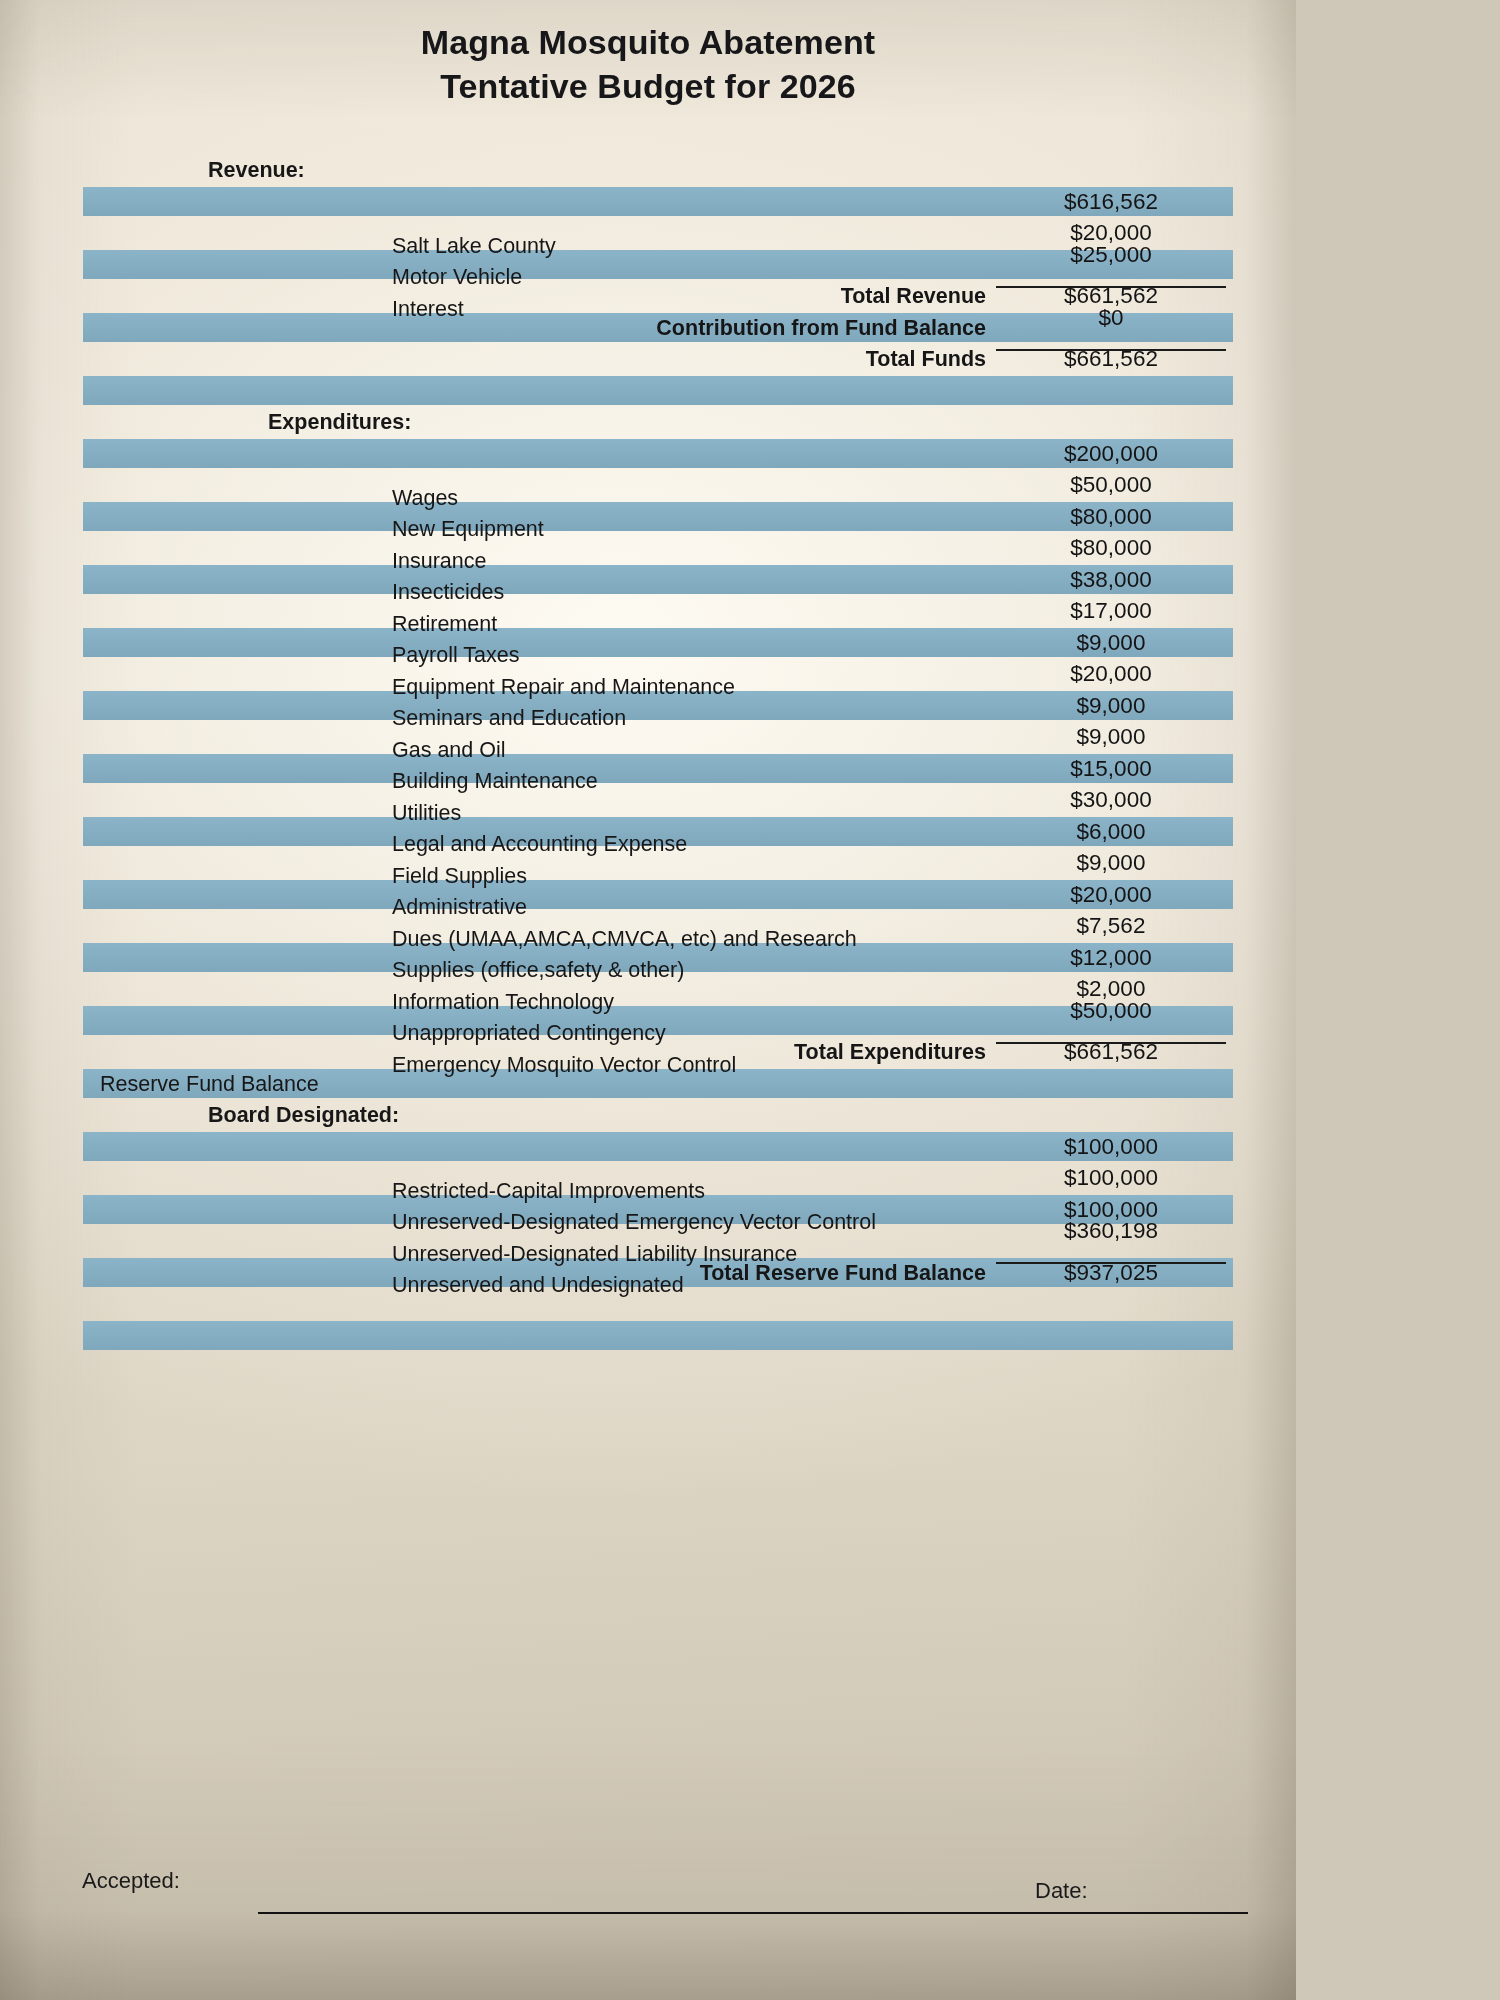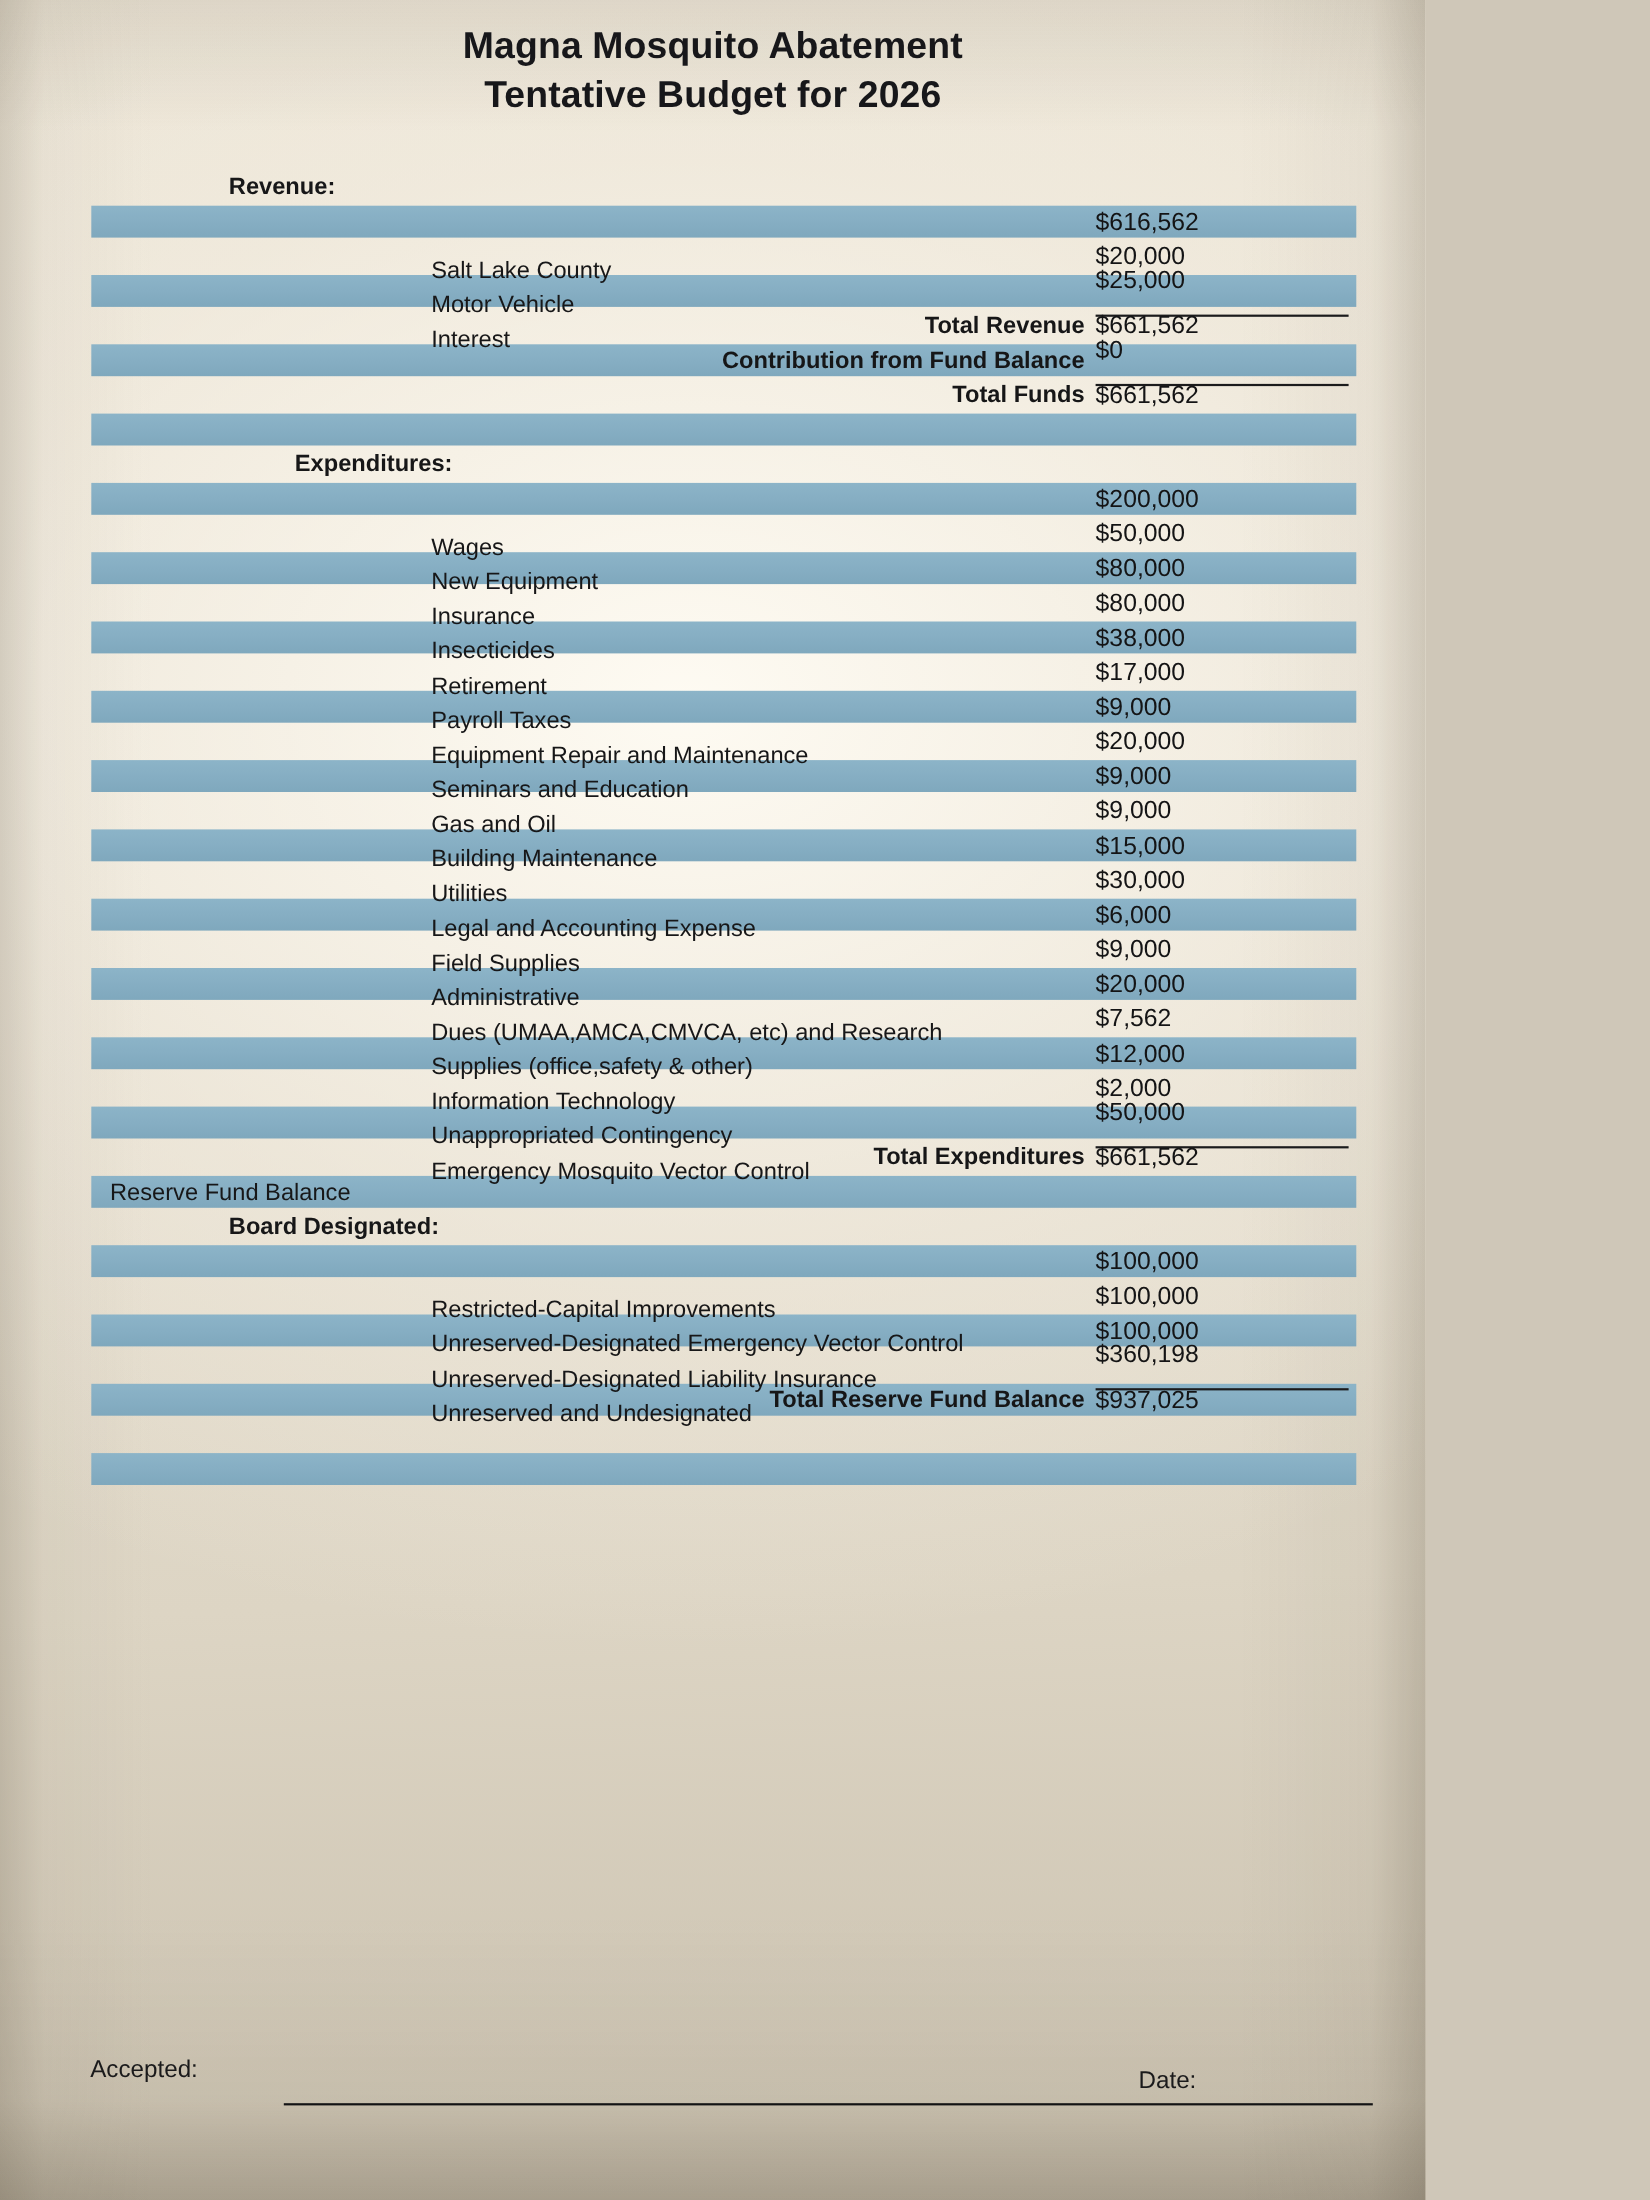--- a/index.html
+++ b/index.html
@@ -103,21 +103,21 @@
     color: #161617;
     white-space: nowrap;
   }
 
   .amount {
     position: absolute;
     top: 50%;
     transform: translateY(-50%);
     right: 70px;
     width: 230px;
-    text-align: left;
+    text-align: center;
     font-size: 22.5px;
     color: #141415;
     white-space: nowrap;
   }
   .amount.ruled {
     border-bottom: 2.2px solid #1b1b1c;
     padding-bottom: 18px;
   }
 
   

